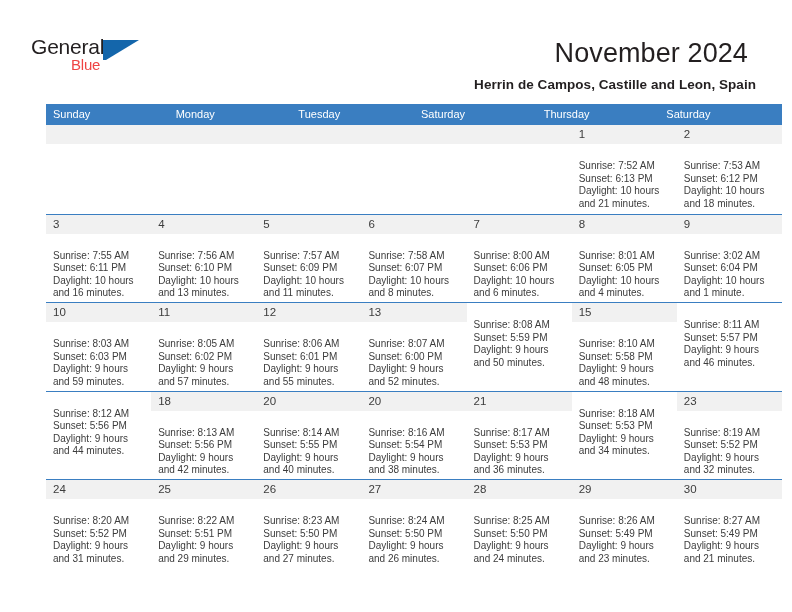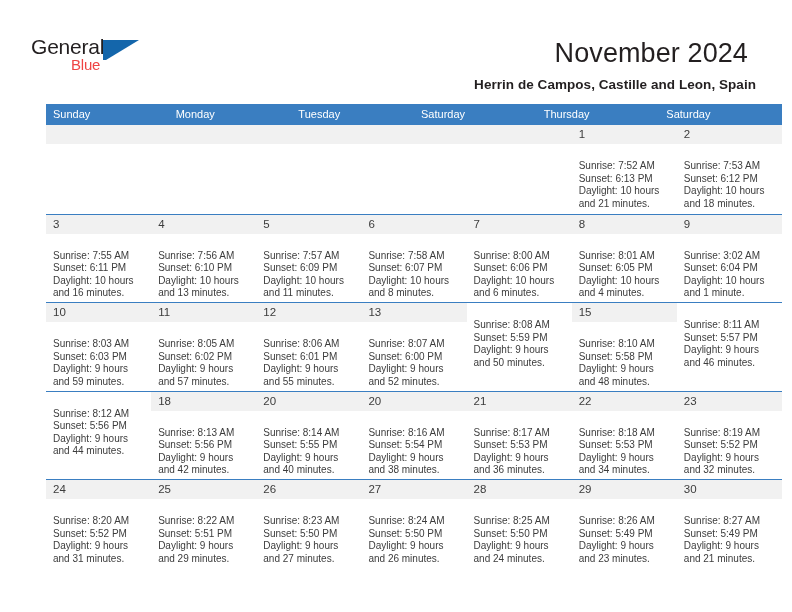--- a/index.html
+++ b/index.html
@@ -414,21 +414,20 @@
           <div class="cell">
             <div class="cell-num">21</div>
             <div class="cell-body">
               <div>Sunrise: 8:17 AM</div>
               <div>Sunset: 5:53 PM</div>
               <div>Daylight: 9 hours</div>
               <div>and 36 minutes.</div>
             </div>
           </div>
           <div class="cell">
-            <div class="cell-num">22</div>
             <div class="cell-body">
               <div>Sunrise: 8:18 AM</div>
               <div>Sunset: 5:53 PM</div>
               <div>Daylight: 9 hours</div>
               <div>and 34 minutes.</div>
             </div>
           </div>
           <div class="cell">
             <div class="cell-num">23</div>
             <div class="cell-body">

